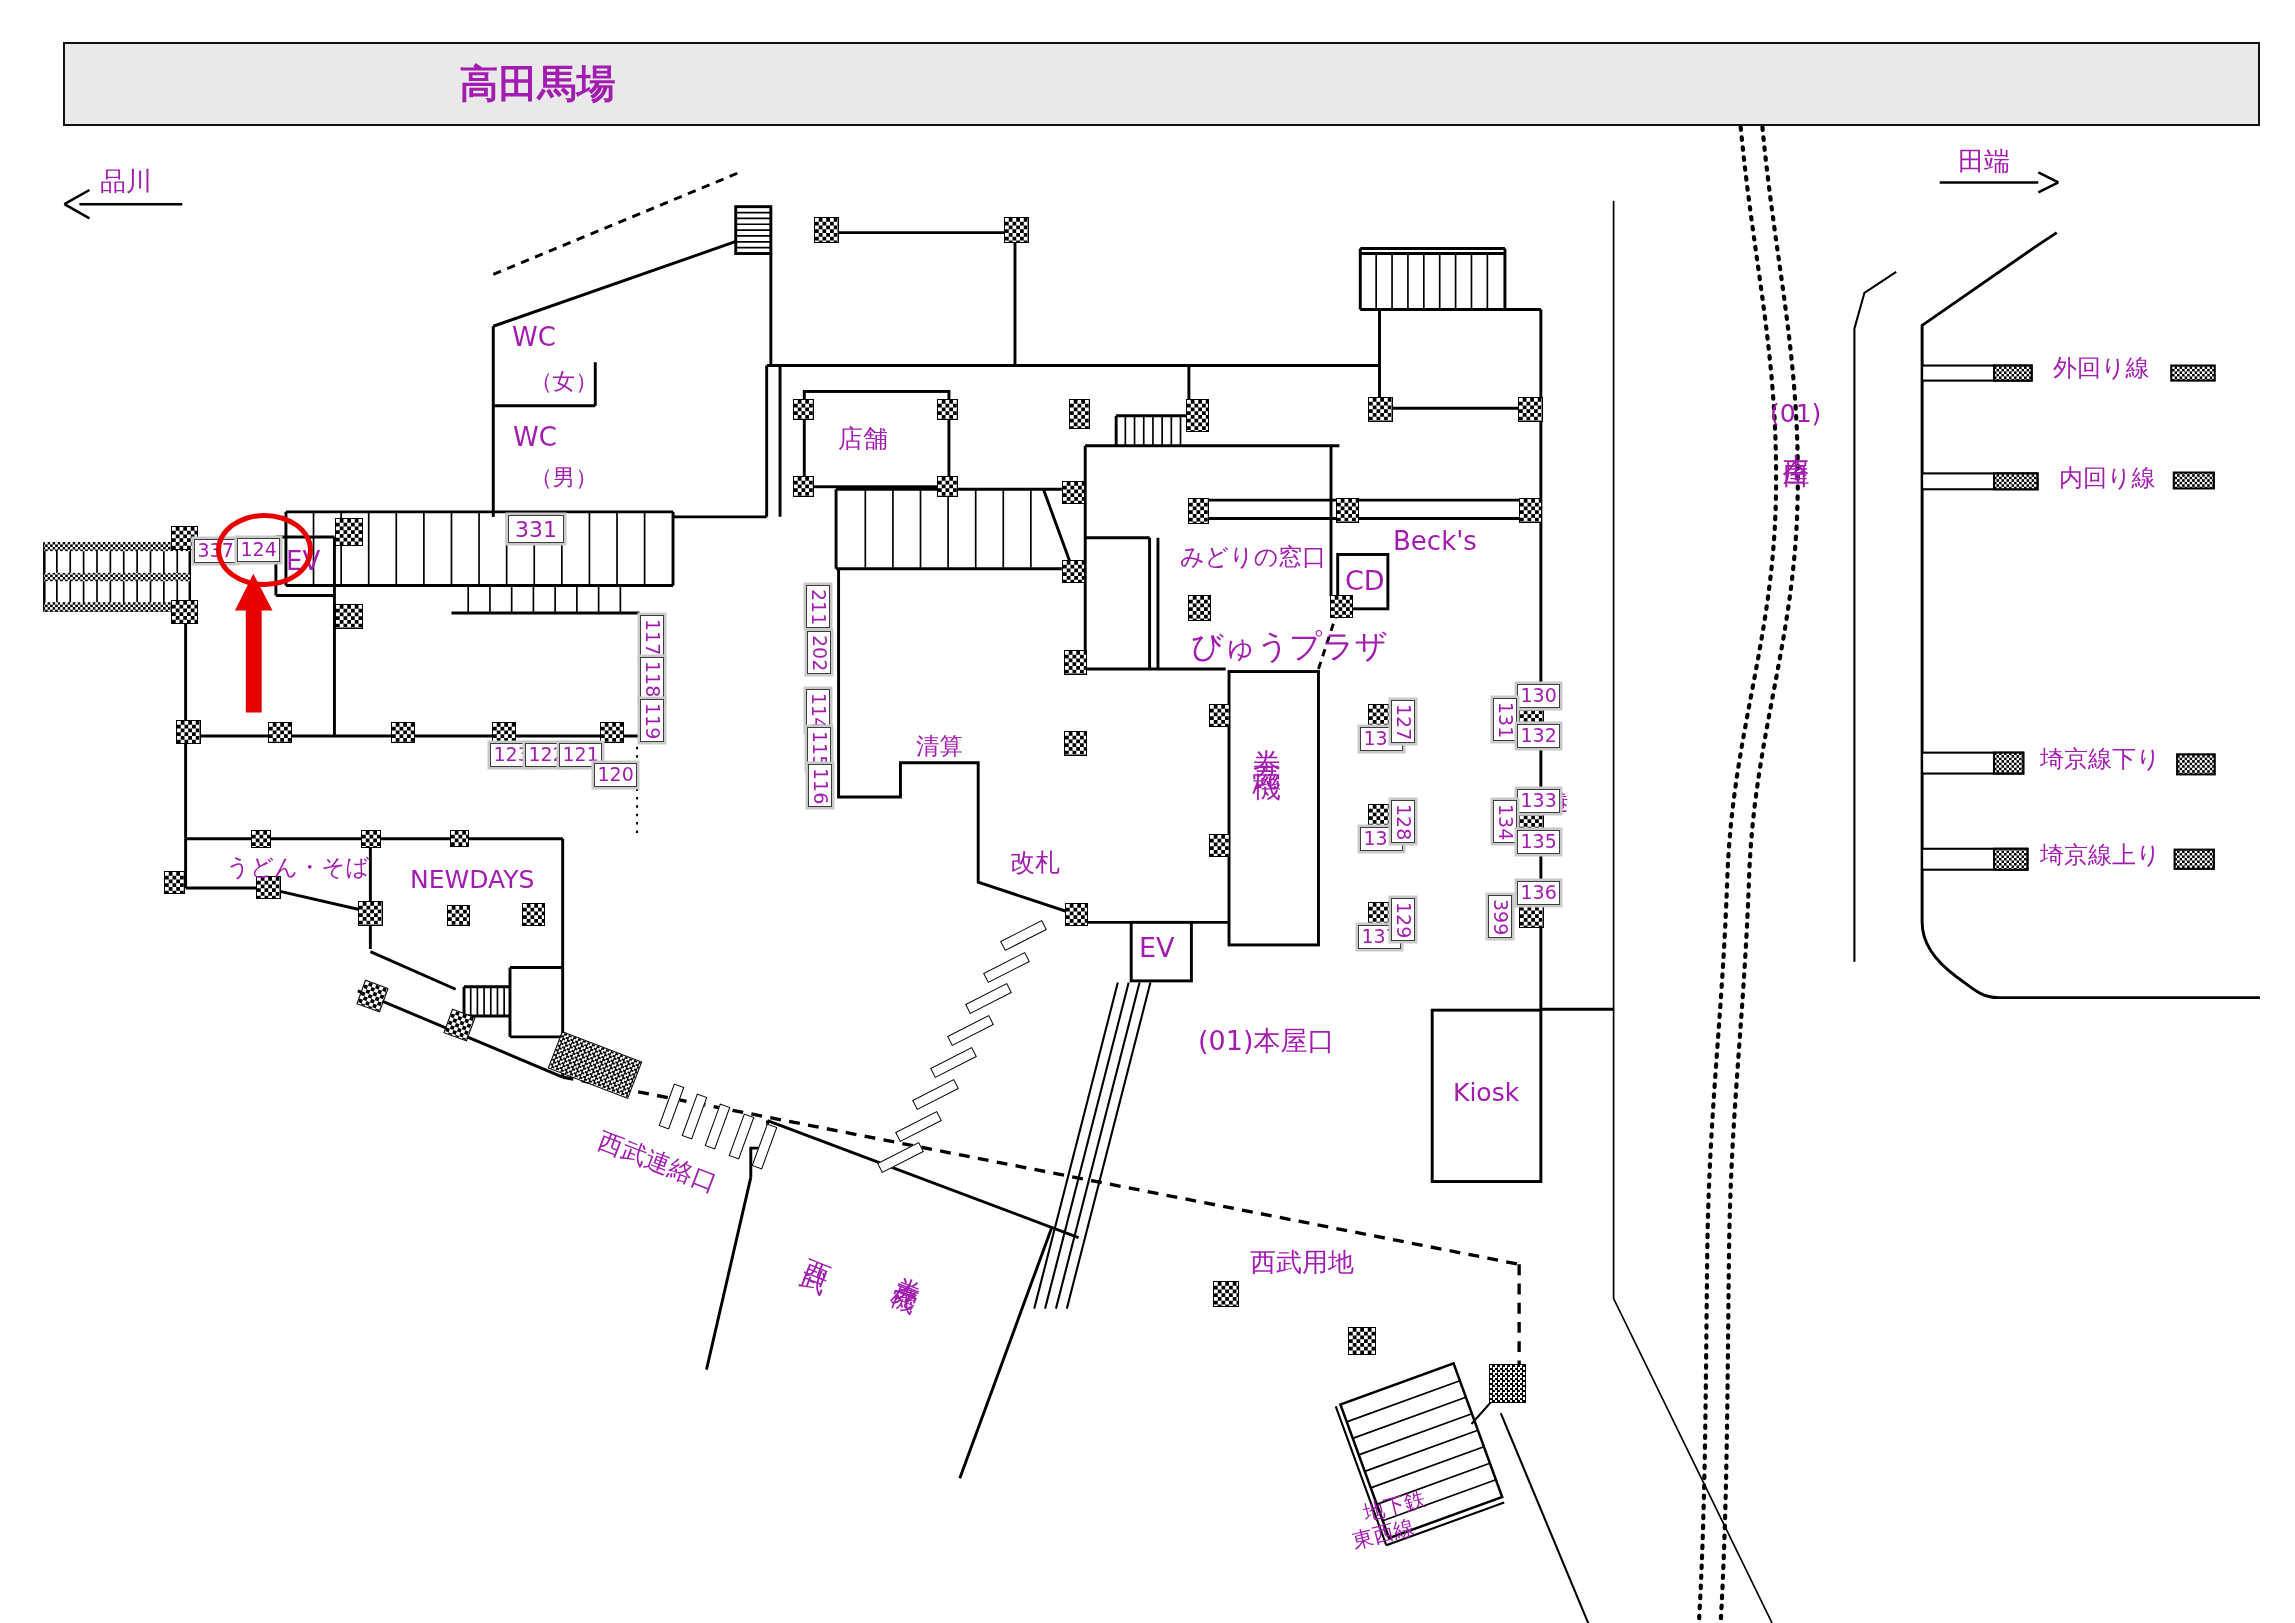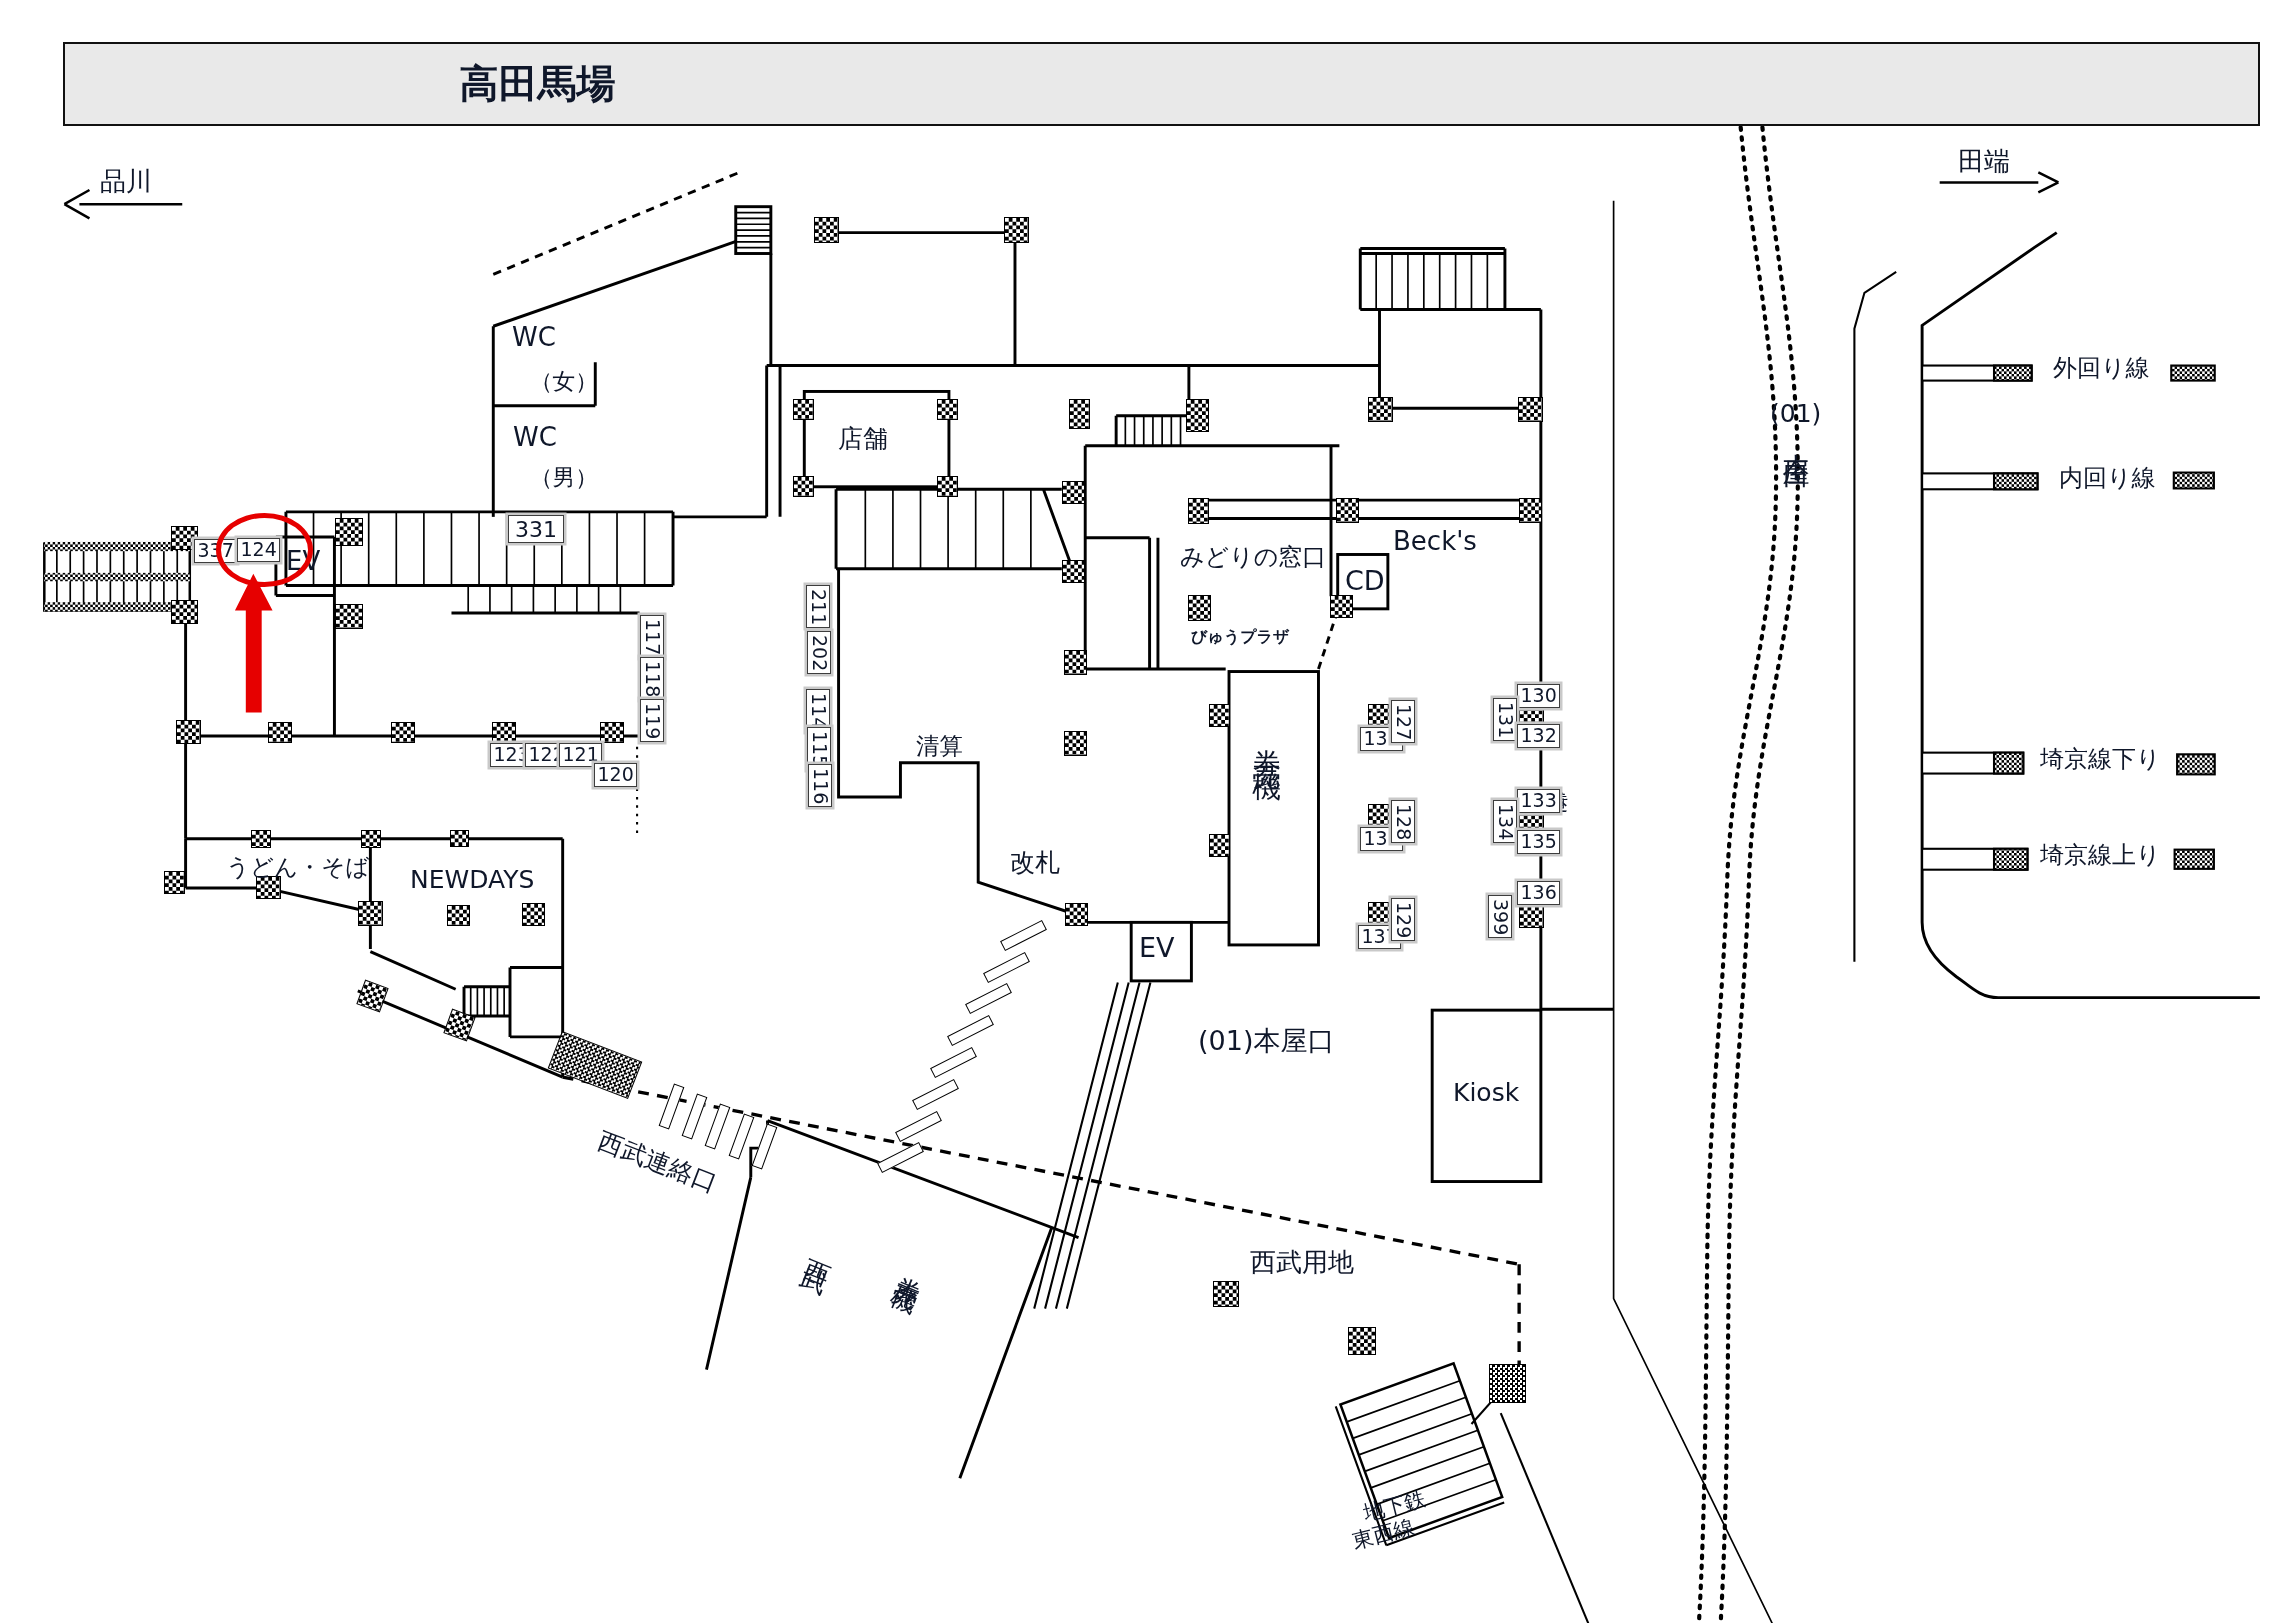--- a/index.html
+++ b/index.html
@@ -1,17 +1,17 @@
 <!DOCTYPE html>
 <html style="font-size:13.4px"><head>
 <meta charset="utf-8">
 <style>
   html,body{margin:0;padding:0;background:#fff;}
   #stage{position:relative;width:2295px;height:1624px;background:#fff;overflow:hidden;
-         font-family:"DejaVu Sans",sans-serif;color:#0f172a;}
+         font-family:"DejaVu Sans",sans-serif;color:#a21caf;}
   
   #hdr{position:absolute;left:63px;top:42px;width:2197px;height:84px;display:flex;
        background:#e9e9e9;border:2.5px solid #111;box-sizing:border-box;z-index:8;}
   .hcell{display:flex;align-items:center;justify-content:center;height:100%;box-sizing:border-box;}
   #hdr .c1{width:945px;font-size:39px;font-weight:bold;}
   #hdr .c2{width:213px;font-size:35px;letter-spacing:11.7px;border-left:2.5px solid #111;border-right:2.5px solid #111;}
   #hdr .c3{width:827px;font-size:28px;}
   #hdr .c4{width:209px;font-size:24px;border-left:2.5px solid #111;flex-direction:column;line-height:1.4;}
   
   .lbl{position:absolute;font-size:24px;line-height:1.15;white-space:nowrap;z-index:3;}
@@ -170,21 +170,21 @@
   <div class="lbl" style="left:100px;top:167px;font-size:26px;">品川</div>
   <div class="lbl" style="left:1958px;top:147px;font-size:26px;">田端</div>
 
   <div class="lbl" style="left:512px;top:323px;font-size:26px;">WC</div>
   <div class="lbl" style="left:530px;top:369px;font-size:22.6px;">（女）</div>
   <div class="lbl" style="left:513px;top:423px;font-size:26px;">WC</div>
   <div class="lbl" style="left:530px;top:465px;font-size:22.6px;">（男）</div>
 
   <div class="lbl" style="left:838px;top:425px;font-size:25px;">店舗</div>
   <div class="lbl" style="left:1180px;top:544px;font-size:24px;">みどりの窓口</div>
-  <div class="lbl" style="left:1191px;top:628px;font-size:16px;font-weight:bold;">びゅうプラザ</div>
+  <div class="lbl" style="left:1191px;top:628px;font-size:32px;">びゅうプラザ</div>
   <div class="lbl" style="left:1393px;top:527px;font-size:26px;">Beck's</div>
   <div class="lbl" style="left:1345px;top:565px;font-size:27px;">CD</div>
   <div class="lbl v" style="left:1250px;top:726px;font-size:29px;letter-spacing:11.7px;">券売機</div>
   <div class="lbl" style="left:916px;top:733px;font-size:23.4px;">清算</div>
   <div class="lbl" style="left:1010px;top:849px;font-size:25px;">改札</div>
   <div class="lbl" style="left:286px;top:547px;font-size:26px;">EV</div>
   <div class="lbl" style="left:1139px;top:932px;font-size:27px;">EV</div>
   <div class="lbl" style="left:226px;top:854px;font-size:23.4px;">うどん・そば</div>
   <div class="lbl" style="left:410px;top:866px;font-size:25px;">NEWDAYS</div>
   <div class="lbl" style="left:1453px;top:1079px;font-size:25px;">Kiosk</div>

